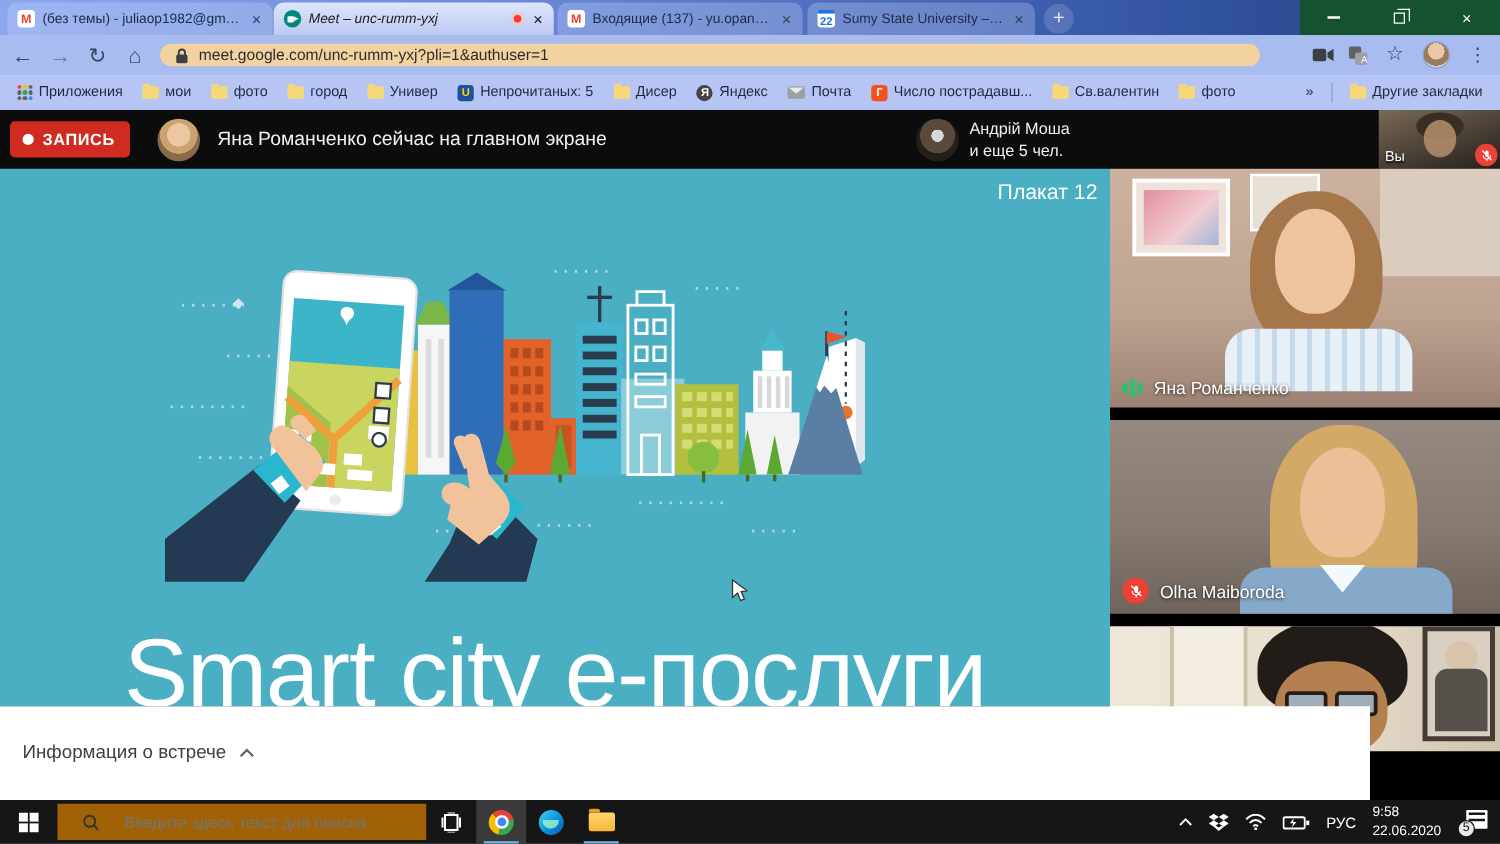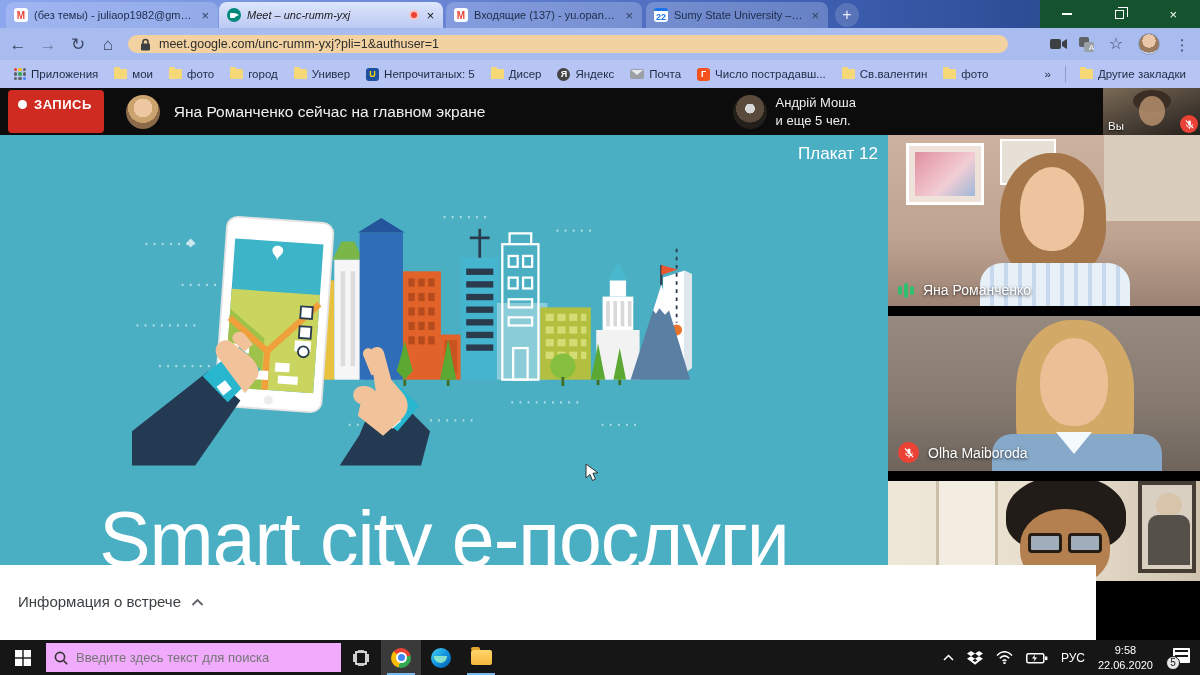--- a/index.html
+++ b/index.html
@@ -51,21 +51,21 @@
   .bm-badge.orange { background:#f4511e; color:#fff; }
   .bm-badge.yandex { background:#444; color:#fff; border-radius:50%; }
   .bm-mail { width:14px; height:10px; background:#9aa0a6; border-radius:2px; position:relative; }
   .bm-mail:before { content:""; position:absolute; left:1px; top:1px; border-left:6px solid transparent; border-right:6px solid transparent; border-top:5px solid #e8eaed; }
   .bm-spacer { margin-left:auto; }
   .bm-sep { width:1px; height:16px; background:#8d9dc9; margin:0 4px; }
 
   
   .meet-top { position:absolute; left:0; top:88px; width:1200px; height:47px; background:#0c0c0c; display:flex; align-items:center; }
   .rec-badge { margin-left:8px; background:#d02b20; color:#fff; font-size:13px; font-weight:bold; letter-spacing:.5px;
-    border-radius:4px; padding:7px 12px 21px 10px; display:flex; align-items:center; gap:7px; }
+    border-radius:4px; padding:7px 12px 7px 10px; display:flex; align-items:center; gap:7px; }
   .rec-badge i { width:9px; height:9px; background:#fff; border-radius:50%; }
   .banner-avatar { width:34px; height:34px; border-radius:50%; margin-left:22px;
     background:radial-gradient(circle at 50% 38%, #ecc7a2 0 34%, #caa36e 35% 55%, #8a6a48 56%); }
   .banner-text { color:#f1f1f1; font-size:15.5px; margin-left:14px; }
   .presenter { display:flex; align-items:flex-end; gap:9px; margin-left:auto; }
   .presenter-avatar { width:34px; height:34px; border-radius:50%;
     background:radial-gradient(circle at 50% 40%, #d8d8d8 0 18%, #5a4a3c 19% 52%, #23201c 53%); }
   .presenter-lines { color:#eee; font-size:13px; line-height:1.35; }
   .meet-pill { width:178px; height:42px; background:#fff; border-radius:0 0 10px 10px; margin-left:18px; align-self:flex-start;
     display:flex; align-items:center; justify-content:space-evenly; }
@@ -90,21 +90,21 @@
   .vtile { position:relative; width:312px; overflow:hidden; }
   .vtile + .vtile { margin-top:10px; }
   .tile-label { position:absolute; left:10px; bottom:8px; display:flex; align-items:center; gap:9px; color:#fff; font-size:14px; text-shadow:0 1px 3px rgba(0,0,0,.8); z-index:5; }
   .eq { display:flex; align-items:center; gap:2px; height:16px; }
   .eq i { width:4px; background:#2ec06f; border-radius:2px; }
   .eq i:nth-child(1){height:9px}.eq i:nth-child(2){height:15px}.eq i:nth-child(3){height:9px}
   .mute-circle { width:21px; height:21px; border-radius:50%; background:#ea4335; display:flex; align-items:center; justify-content:center; }
   .mute-circle svg { width:12px; height:12px; }
 
   
-  .t1 { height:171px; background:linear-gradient(180deg,#cdb2a0 0%,#bfa391 60%,#9b8273 100%); }
+  .t1 { height:191px; background:linear-gradient(180deg,#cdb2a0 0%,#bfa391 60%,#9b8273 100%); }
   .t1 .fr1 { position:absolute; left:18px; top:8px; width:78px; height:62px; background:#efe2da; border:3px solid #fff; }
   .t1 .fr1:before { content:""; position:absolute; inset:6px; background:linear-gradient(135deg,#e08f9f,#f3cdd4 60%,#9fb8d8); }
   .t1 .fr2 { position:absolute; left:112px; top:4px; width:56px; height:46px; background:#e6e0d6; border:2px solid #fff; }
   .t1 .panel { position:absolute; right:0; top:0; width:96px; height:86px; background:#dacdbd; }
   .t1 .hair { position:absolute; left:112px; top:18px; width:106px; height:128px; border-radius:48% 48% 42% 42%; background:#a5764a; }
   .t1 .face { position:absolute; left:132px; top:32px; width:64px; height:84px; border-radius:50% 50% 46% 46%; background:#eec49e; }
   .t1 .shirt { position:absolute; left:92px; top:128px; width:150px; height:50px; border-radius:22px 22px 0 0;
     background:repeating-linear-gradient(90deg,#e7f0f7 0 10px,#c7d9ec 10px 14px); }
   .t2 { height:155px; background:linear-gradient(180deg,#968a80 0%,#877b71 55%,#6e645c 100%); }
   .t2 .hair { position:absolute; left:128px; top:4px; width:118px; height:150px; border-radius:46% 46% 30% 30%; background:#d3a968; }
@@ -121,36 +121,36 @@
   .t3 .photo:before { content:""; position:absolute; left:14px; top:8px; width:26px; height:24px; border-radius:50%; background:#d8c3ab; }
   .t3 .photo:after { content:""; position:absolute; left:6px; top:30px; width:42px; height:50px; border-radius:10px 10px 0 0; background:#56504a; }
 
   
   .bottom-bar { position:absolute; left:0; top:565px; width:1096px; height:75px; background:#fff; }
   .meet-info { position:absolute; left:18px; top:28px; display:flex; align-items:center; gap:10px; font-size:15px; color:#3c4043; }
 
   
   .taskbar { position:absolute; left:0; top:640px; width:1200px; height:35px; background:#161616; display:flex; align-items:center; }
   .tb-start { width:46px; height:35px; display:flex; align-items:center; justify-content:center; }
-  .tb-search { width:295px; height:29px; background:#f0abfc; display:flex; align-items:center; gap:8px; padding:0 8px; }
+  .tb-search { width:295px; height:29px; background:#a16207; display:flex; align-items:center; gap:20px; padding:0 20px; }
   .tb-search input { border:none; outline:none; font-size:13px; width:230px; font-family:"Liberation Sans",sans-serif; background:transparent; color:#222; }
   .tb-ic { width:40px; height:35px; display:flex; align-items:center; justify-content:center; position:relative; }
   .tb-ic.running:after { content:""; position:absolute; left:6px; right:6px; bottom:0; height:2px; background:#76b9ed; }
   .tb-ic.active { background:#3a3a3a; }
   .chrome-ball { width:20px; height:20px; border-radius:50%; position:relative;
     background:conic-gradient(from -45deg,#ea4335 0 33.3%,#34a853 0 66.6%,#fbbc05 0); }
   .chrome-ball:before { content:""; position:absolute; inset:4.5px; border-radius:50%; background:#fff; }
   .chrome-ball:after { content:""; position:absolute; inset:6.5px; border-radius:50%; background:#4285f4; }
   .edge-ball { width:20px; height:20px; border-radius:50%; background:linear-gradient(135deg,#49d2f7 0%,#0c90dd 55%,#0b5ca8 100%); position:relative; }
   .edge-ball:before { content:""; position:absolute; left:3px; top:8px; width:13px; height:7px; border-radius:0 0 8px 8px; background:#9bf0c8; opacity:.85; }
   .folder-ic { width:21px; height:15px; background:linear-gradient(#ffd66b,#f5b73c); border-radius:2px; position:relative; }
   .folder-ic:before { content:""; position:absolute; left:0; top:-3px; width:9px; height:3px; background:#e3a12e; border-radius:2px 2px 0 0; }
   .tray { margin-left:auto; display:flex; align-items:center; gap:13px; padding-right:10px; color:#fff; }
   .tray-lang { font-size:12px; }
-  .tray-clock { font-size:11px; text-align:center; line-height:1.35; }
+  .tray-clock { font-size:11px; text-align:left; line-height:1.35; }
   .notif { position:relative; width:24px; height:20px; }
   .notif .sq { position:absolute; right:0; top:0; width:17px; height:15px; background:#fff; border-radius:1px; }
   .notif .sq i { display:block; height:2px; background:#161616; margin:2.5px 2px 0; }
   .notif .badge { position:absolute; left:0; bottom:-2px; width:14px; height:14px; border-radius:50%; background:#e8e8e8; color:#161616; font-size:10px; display:flex; align-items:center; justify-content:center; border:1px solid #161616; }
   svg { display:block; }
 </style>
 </head>
 <body>
 
 <div id="screen">

